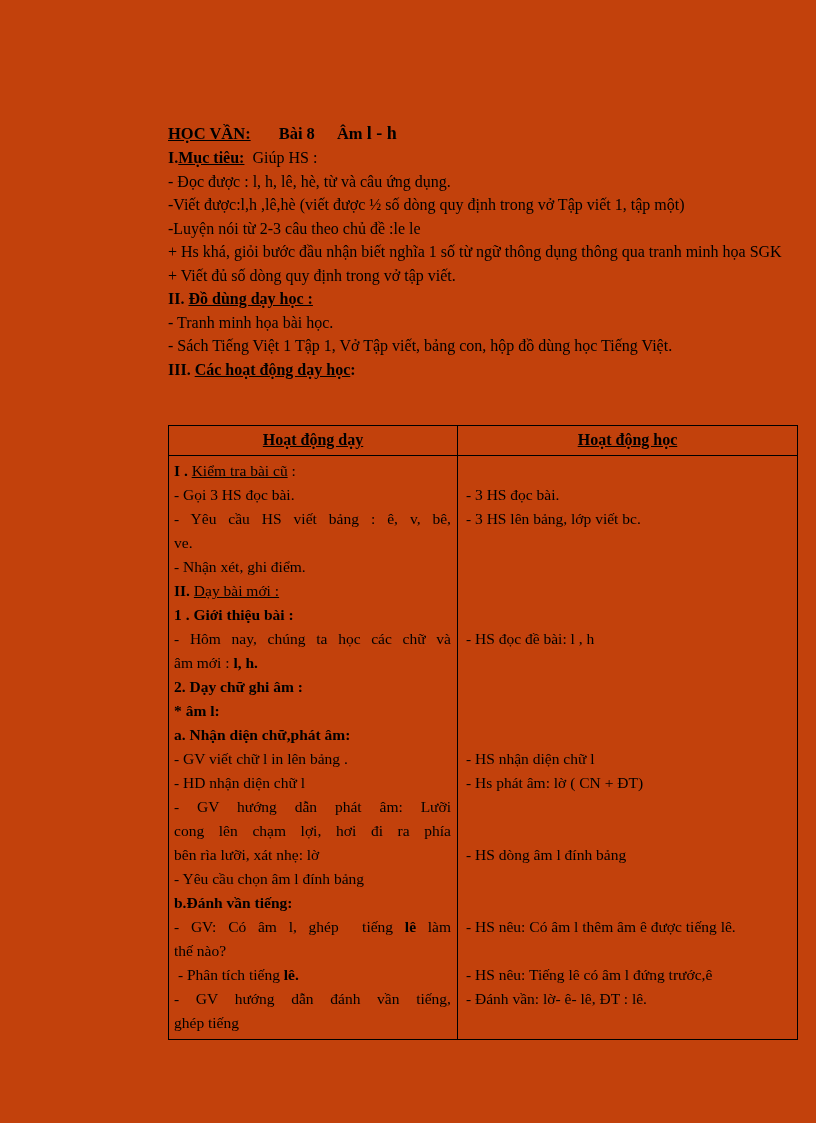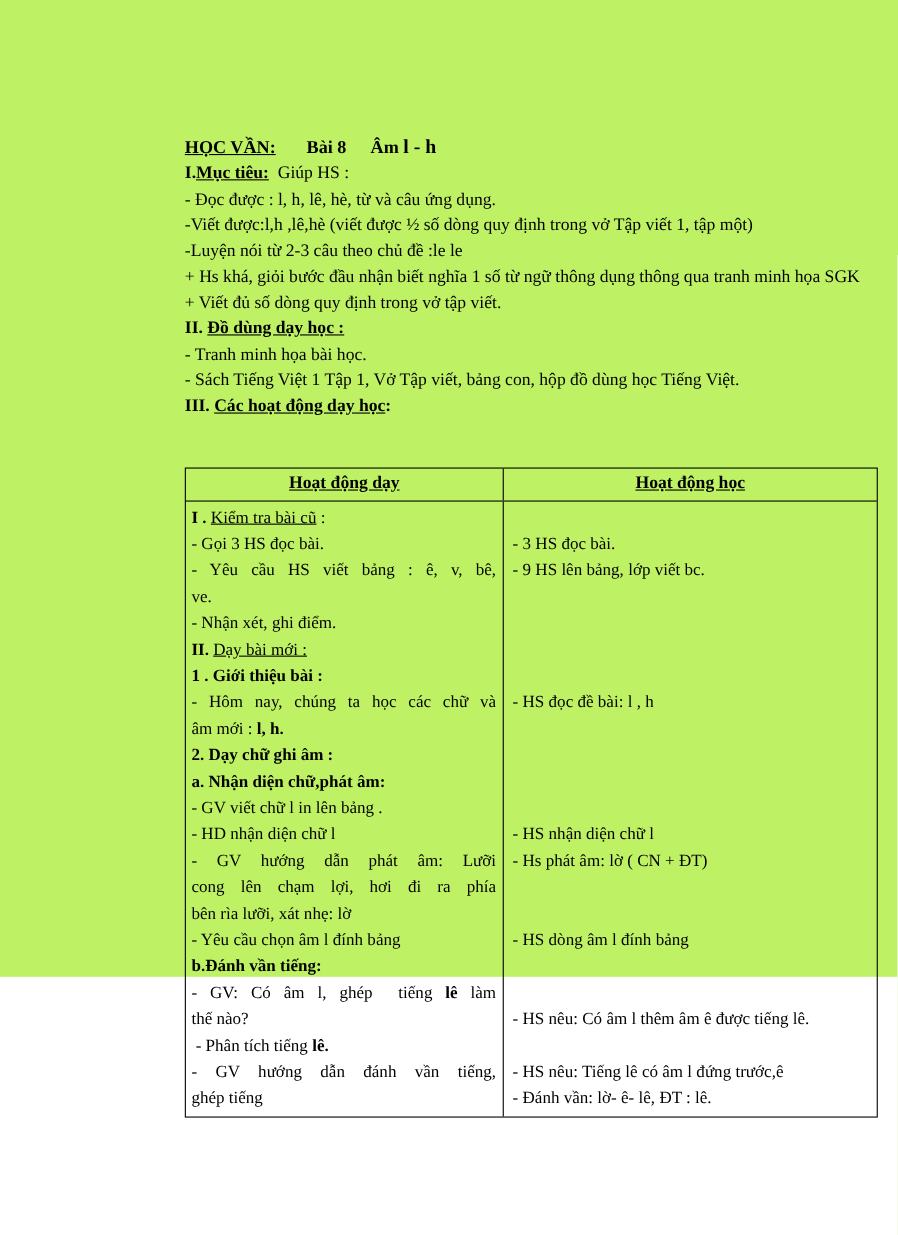--- a/index.html
+++ b/index.html
@@ -12,22 +12,22 @@
     height: 1123px;
     position: relative;
     font-family: "Liberation Serif", "DejaVu Serif", serif;
     color: #000000;
     overflow: hidden;
   }
   .page {
     position: absolute;
     left: 0; top: 0;
     width: 816px;
-    height: 888px;
-    background: #bef264;
+    height: 1123px;
+    background: #c2410c;
   }
   .doc {
     position: absolute;
     left: 168px;
     top: 122px;
     width: 632px;
   }
 
   
   .title-line {
@@ -164,39 +164,40 @@
         <div class="ln bold">I . <span class="bu">Kiểm tra bài cũ</span><span style="font-weight:normal"> :</span></div>
         <div class="ln">- Gọi 3 HS đọc bài.</div>
         <div class="ln just">- Yêu cầu HS viết bảng : ê, v, bê,</div>
         <div class="ln">ve.</div>
         <div class="ln">- Nhận xét, ghi điểm.</div>
         <div class="ln bold">II. <span class="bu">Dạy bài mới :</span></div>
         <div class="ln bold">1 . Giới thiệu bài :</div>
         <div class="ln just">- Hôm nay, chúng ta học các chữ và</div>
         <div class="ln">âm mới : <span class="b">l, h.</span></div>
         <div class="ln bold">2. Dạy chữ ghi âm :</div>
+        <div class="ln bold">* âm l:</div>
         <div class="ln bold">a. Nhận diện chữ,phát âm:</div>
         <div class="ln"> - GV viết chữ l in lên bảng .</div>
         <div class="ln">- HD nhận diện chữ l</div>
         <div class="ln just">- GV hướng dẫn  phát âm: Lưỡi</div>
         <div class="ln just">cong lên chạm lợi, hơi đi ra phía</div>
         <div class="ln">bên rìa lưỡi, xát nhẹ: lờ</div>
         <div class="ln">- Yêu cầu chọn âm l đính bảng</div>
         <div class="ln bold">b.Đánh vần tiếng:</div>
         <div class="ln just">- GV: Có âm l, ghép&nbsp; tiếng <span class="b">lê</span> làm</div>
         <div class="ln">thế nào?</div>
         <div class="ln">&nbsp;- Phân tích tiếng <span class="b">lê.</span></div>
         <div class="ln just">- GV hướng dẫn đánh vần tiếng,</div>
         <div class="ln">ghép tiếng</div>
       </div>
 
       <div class="col-right">
         <div class="ln blank">&nbsp;</div>
         <div class="ln">- 3 HS đọc bài.</div>
-        <div class="ln">- 9 HS lên bảng, lớp viết bc.</div>
+        <div class="ln">- 3 HS lên bảng, lớp viết bc.</div>
         <div class="ln blank">&nbsp;</div>
         <div class="ln blank">&nbsp;</div>
         <div class="ln blank">&nbsp;</div>
         <div class="ln blank">&nbsp;</div>
         <div class="ln">- HS đọc đề bài: l , h</div>
         <div class="ln blank">&nbsp;</div>
         <div class="ln blank">&nbsp;</div>
         <div class="ln blank">&nbsp;</div>
         <div class="ln blank">&nbsp;</div>
         <div class="ln">- HS nhận diện chữ l</div>

